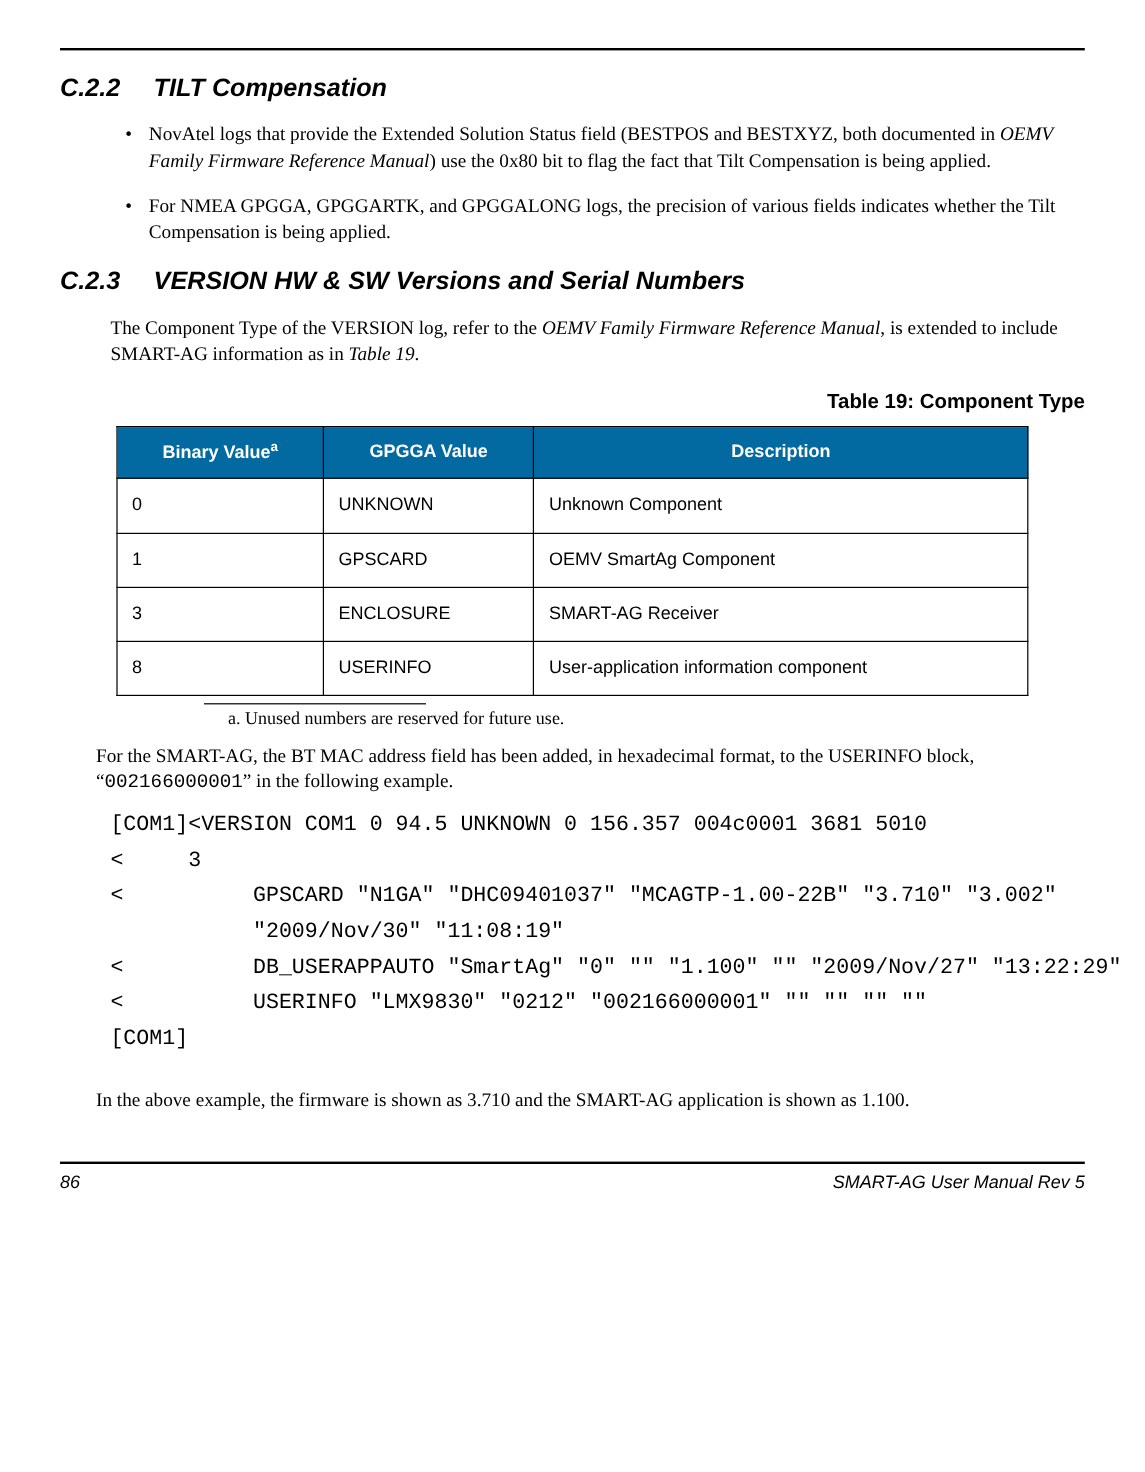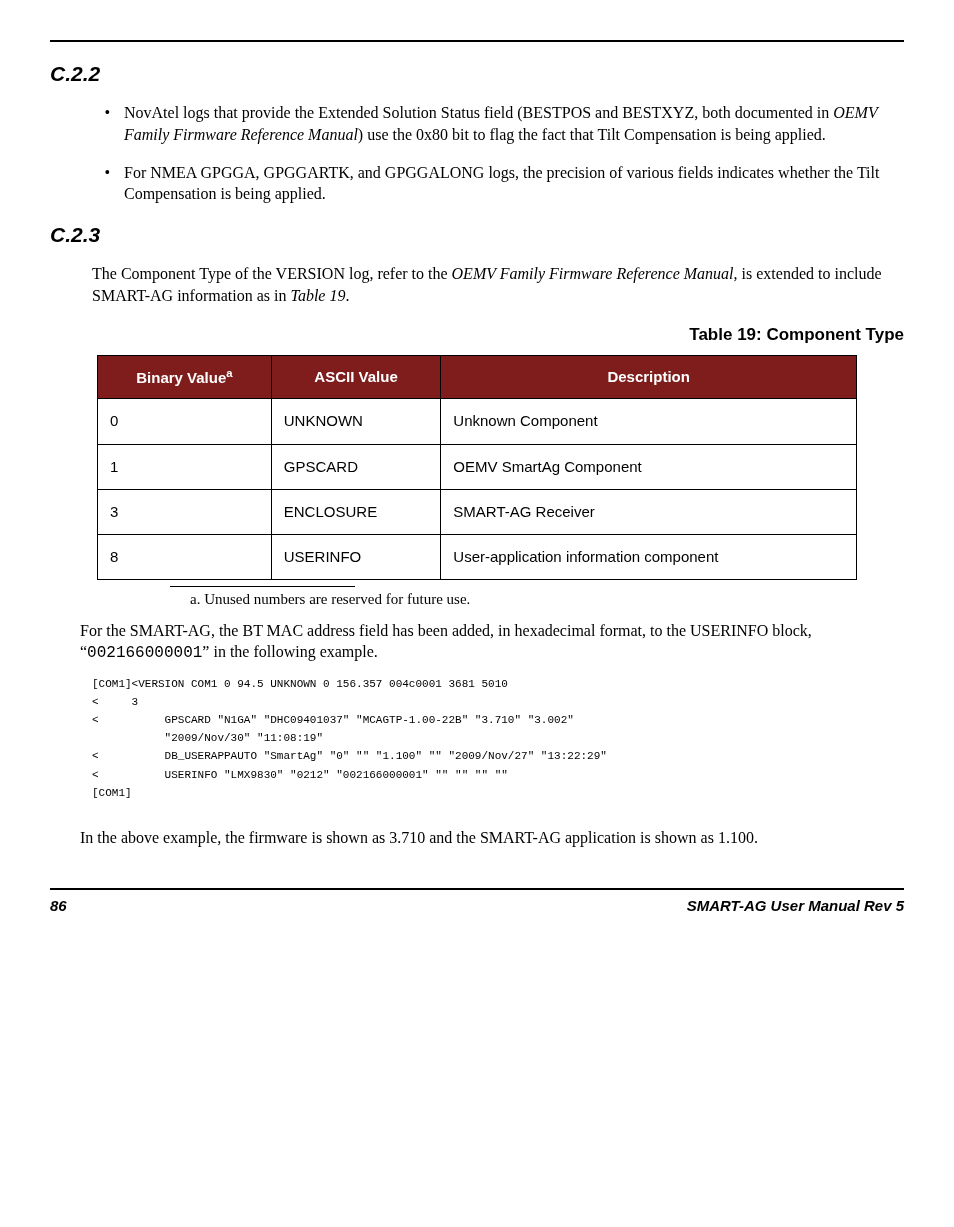--- a/index.html
+++ b/index.html
@@ -53,21 +53,21 @@
     text-align: right;
     margin: 18px 0 8px 0;
     font-size: 17px;
   }
   table {
     border-collapse: collapse;
     margin: 0 auto;
     width: 760px;
   }
   th {
-    background: #7f1d1d;
+    background: #0369a1;
     color: #fff;
     font-family: Arial, Helvetica, sans-serif;
     font-weight: bold;
     font-size: 15px;
     padding: 10px 12px;
     text-align: left;
     border: 1px solid #000;
   }
   th:first-child { text-align: center; }
   th:nth-child(2) { text-align: center; }
@@ -85,78 +85,80 @@
     width: 185px;
     margin: 6px 0 2px 120px;
   }
   .footnote {
     margin-left: 140px;
     font-size: 15px;
     font-family: "Times New Roman", serif;
   }
   pre.code {
     font-family: "Courier New", Courier, monospace;
-    font-size: 11px;
+    font-size: 18px;
     white-space: pre;
     margin: 8px 0 8px 42px;
     line-height: 1.65;
   }
   .mono-inline {
     font-family: "Courier New", Courier, monospace;
     text-align: center;
   }
   .footer {
     border-top: 2px solid #000;
     margin-top: 40px;
     padding-top: 6px;
     display: flex;
     justify-content: space-between;
     font-family: Arial, Helvetica, sans-serif;
     font-style: italic;
-    font-weight: bold;
+    font-weight: normal;
     font-size: 15px;
   }
 </style>
 </head>
 <body>
 
 <div class="top-rule"></div>
 
 <h2 class="section">
   <span class="num">C.2.2</span>
+  <span>TILT Compensation</span>
 </h2>
 
 <div class="body-indent">
   <ul>
     <li>
       <span>NovAtel logs that provide the Extended Solution Status field (BESTPOS and BESTXYZ, both documented in </span><em>OEMV Family Firmware Reference Manual</em><span>) use the 0x80 bit to flag the fact that Tilt Compensation is being applied.</span>
     </li>
     <li>
       <span>For NMEA GPGGA, GPGGARTK, and GPGGALONG logs, the precision of various fields indicates whether the Tilt Compensation is being applied.</span>
     </li>
   </ul>
 </div>
 
 <h2 class="section">
   <span class="num">C.2.3</span>
+  <span>VERSION HW &amp; SW Versions and Serial Numbers</span>
 </h2>
 
 <div class="body-indent">
   <p>
     <span>The Component Type of the VERSION log, refer to the </span><em>OEMV Family Firmware Reference Manual</em><span>, is extended to include SMART-AG information as in </span><em>Table 19</em><span>.</span>
   </p>
 </div>
 
 <div class="table-caption">Table 19:  Component Type</div>
 
 <table>
   <thead>
     <tr>
       <th><span>Binary Value</span><sup>a</sup></th>
-      <th>ASCII Value</th>
+      <th>GPGGA Value</th>
       <th>Description</th>
     </tr>
   </thead>
   <tbody>
     <tr>
       <td>0</td>
       <td>UNKNOWN</td>
       <td>Unknown Component</td>
     </tr>
     <tr>

